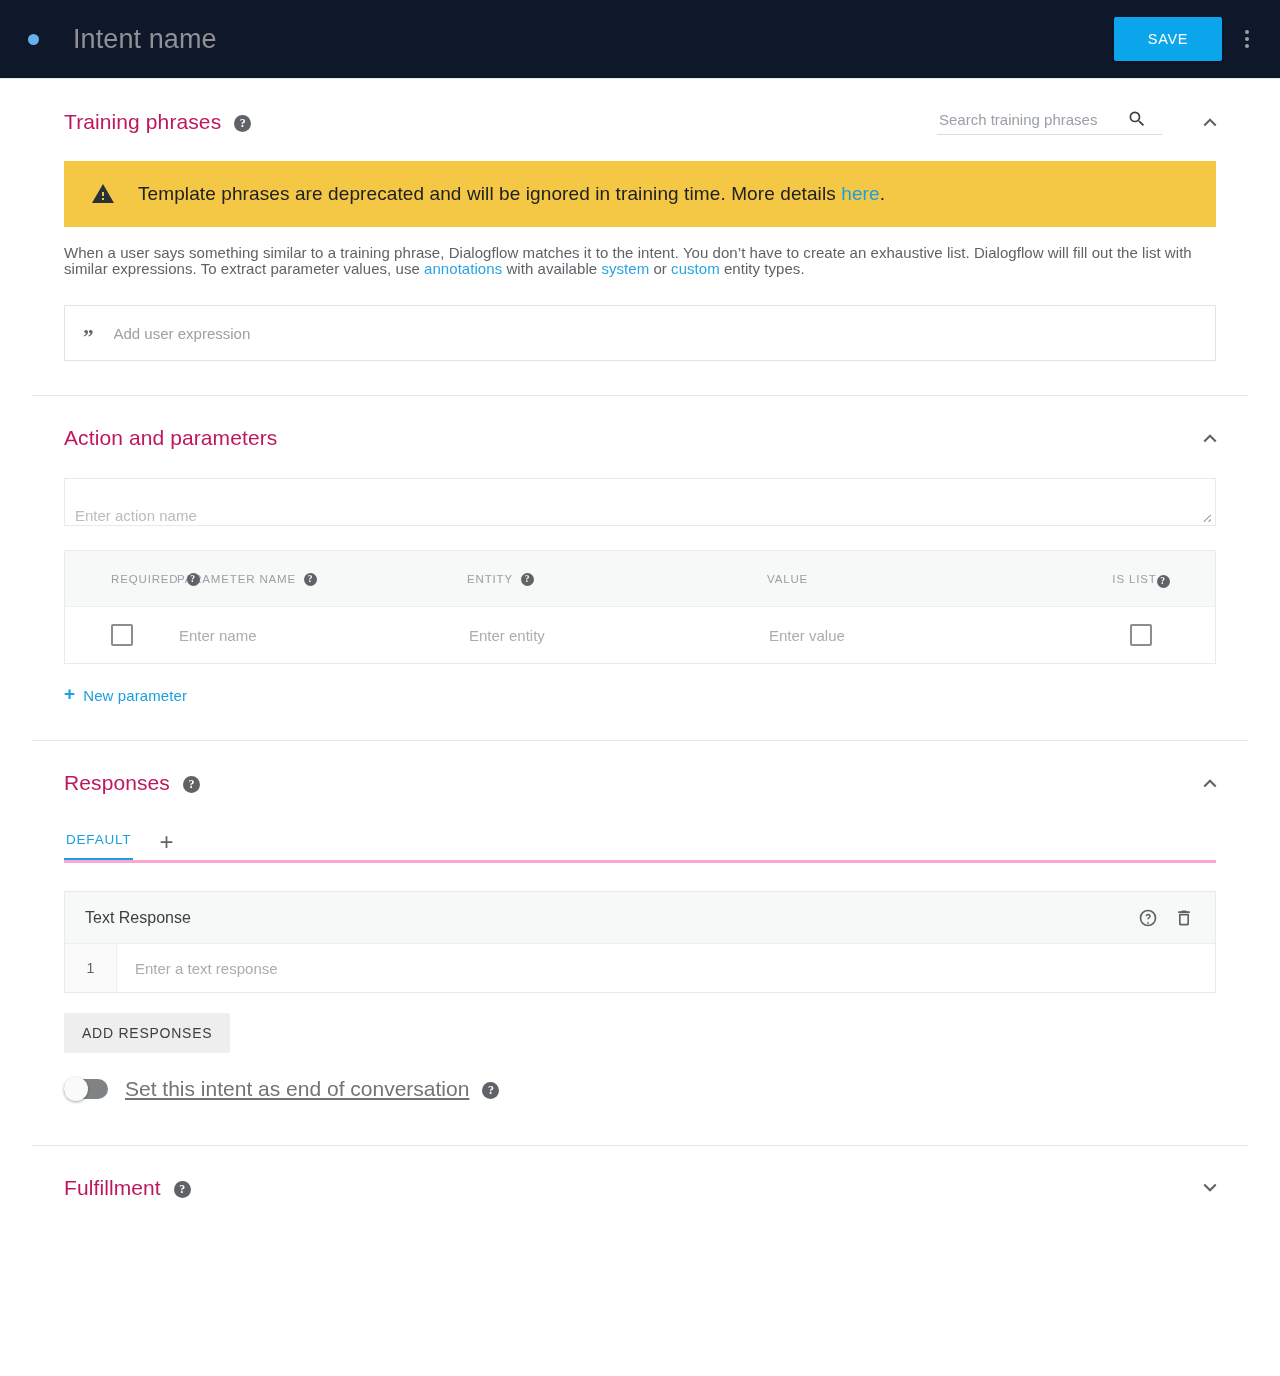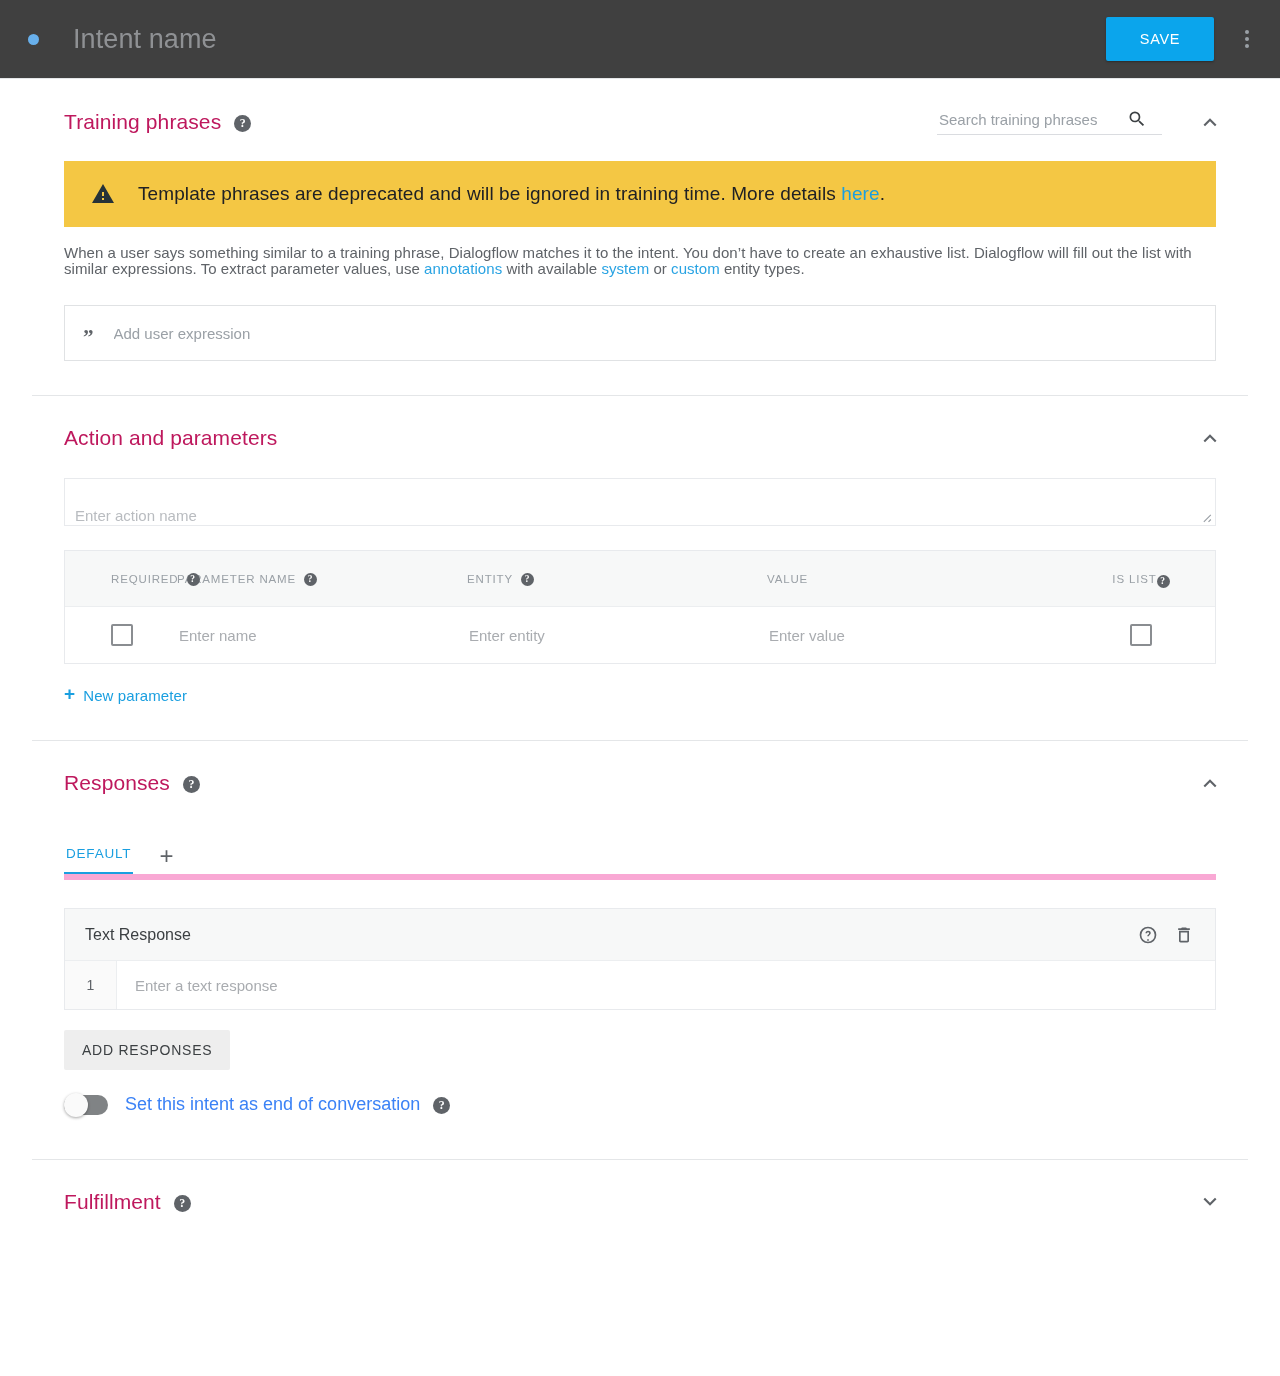--- a/index.html
+++ b/index.html
@@ -13,21 +13,21 @@
     overflow: hidden;
   }
 
   
   .header {
     position: relative;
     height: 78px;
     display: flex;
     align-items: center;
     padding: 0 16px 0 28px;
-    background: #404040;
+    background: #0f172a;
   }
   .intent-dot {
     width: 11px; height: 11px; border-radius: 50%;
     background: #68b0ec;
     flex: 0 0 auto;
     margin-right: 34px;
   }
   .intent-title {
     font-size: 27px;
     font-weight: 400;
@@ -42,21 +42,21 @@
     font-family: "Liberation Sans", sans-serif;
     font-size: 14.5px;
     font-weight: 500;
     letter-spacing: 0.7px;
     height: 44px;
     min-width: 108px;
     padding: 0 22px;
     border-radius: 2px;
     box-shadow: 0 1px 3px rgba(0,0,0,0.22), 0 1px 1px rgba(0,0,0,0.12);
     cursor: pointer;
-    margin-right: 16px;
+    margin-right: 8px;
   }
   .kebab {
     width: 34px; height: 44px;
     display: flex; flex-direction: column;
     align-items: center; justify-content: center;
     cursor: pointer;
     gap: 3px;
   }
   .kebab span {
     width: 4px; height: 4px; border-radius: 50%;
@@ -238,22 +238,22 @@
     letter-spacing: 0.1px;
   }
   .new-param .plus {
     font-size: 19px; font-weight: 600; margin-right: 8px;
     position: relative; top: -1px;
   }
 
   
   .tabs {
     display: flex; align-items: flex-end;
-    border-bottom: 6px solid #f9a8d4;
-    margin-top: 39px;
+    border-bottom: 3px solid #f9a8d4;
+    margin-top: 22px;
     height: 40px;
   }
   .tab {
     font-size: 13.5px; letter-spacing: 0.8px;
     color: #1a9fe0; padding: 0 2px 11px 2px;
     border-bottom: 2px solid #1a9fe0;
     cursor: pointer;
   }
   .tab-add {
     color: #5f6368; font-size: 24px; font-weight: 300;
@@ -319,21 +319,21 @@
     position: relative;
     cursor: pointer;
     flex: 0 0 auto;
   }
   .switch .knob {
     position: absolute; left: 0; top: -2px;
     width: 24px; height: 24px; border-radius: 50%;
     background: #fafafa;
     box-shadow: 0 1px 3px rgba(0,0,0,0.35);
   }
-  .toggle-label { font-size: 18px; color: #3b82f6; margin-left: 17px; }
+  .toggle-label { font-size: 21px; color: #737373; margin-left: 17px; text-decoration: underline; }
 
   .section-gap-bottom { height: 34px; }
 </style>
 </head>
 <body>
 
 <div class="header">
   <span class="intent-dot"></span>
   <div class="intent-title">Intent name</div>
   <button class="save-button">SAVE</button>

